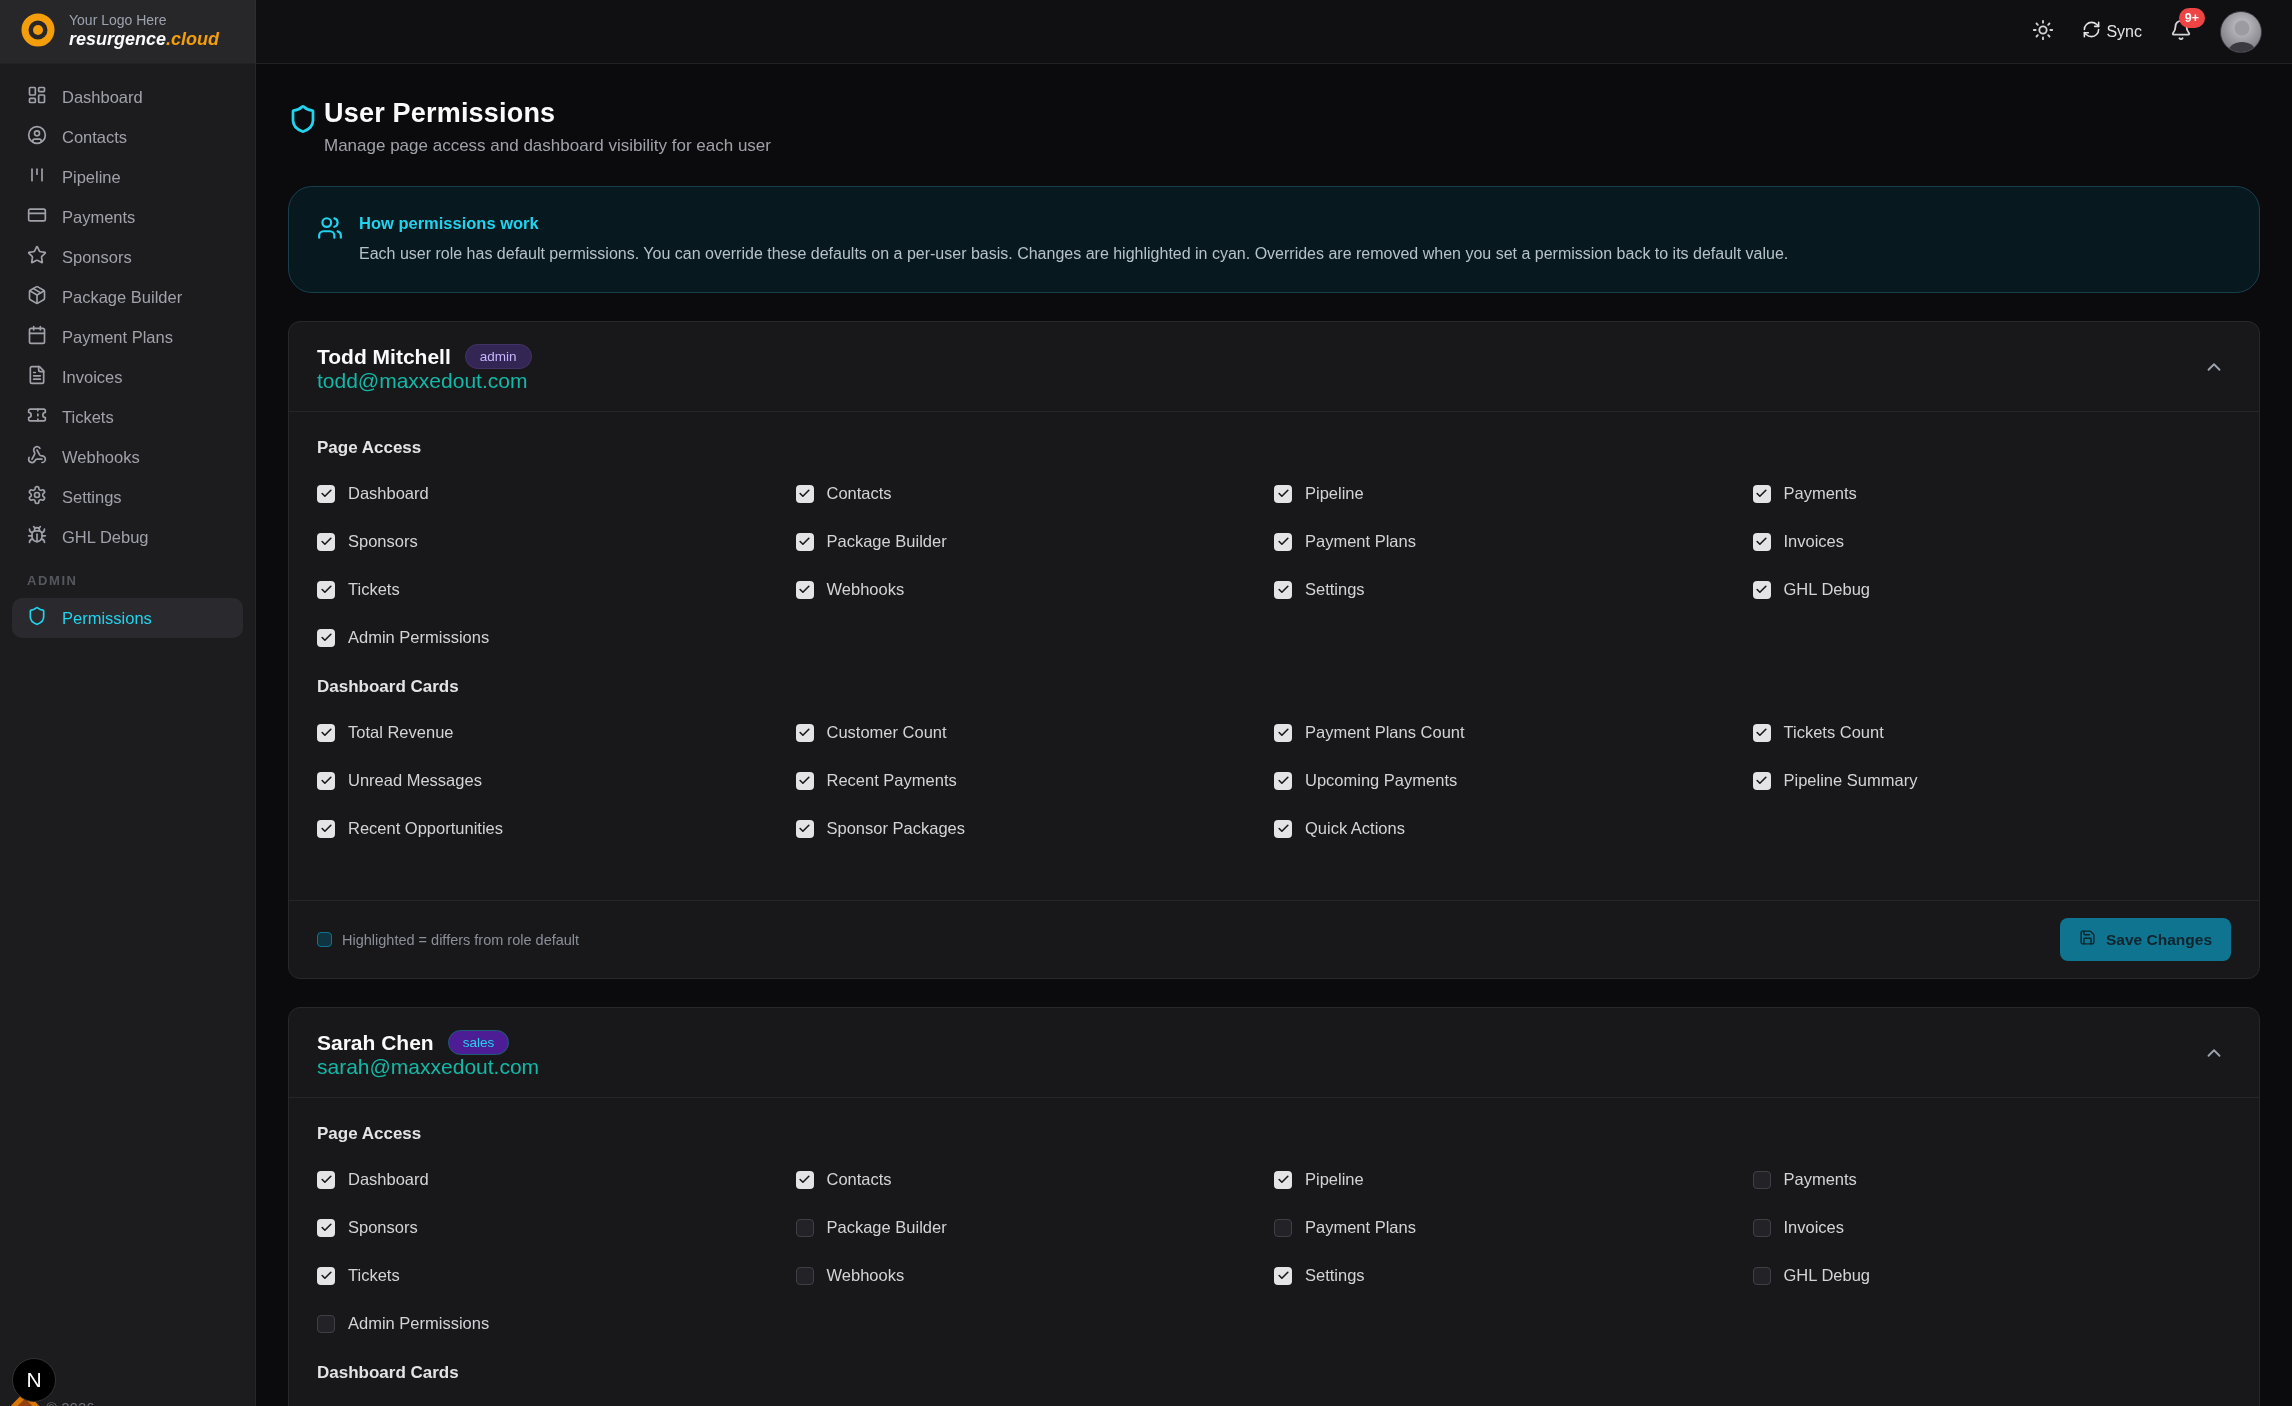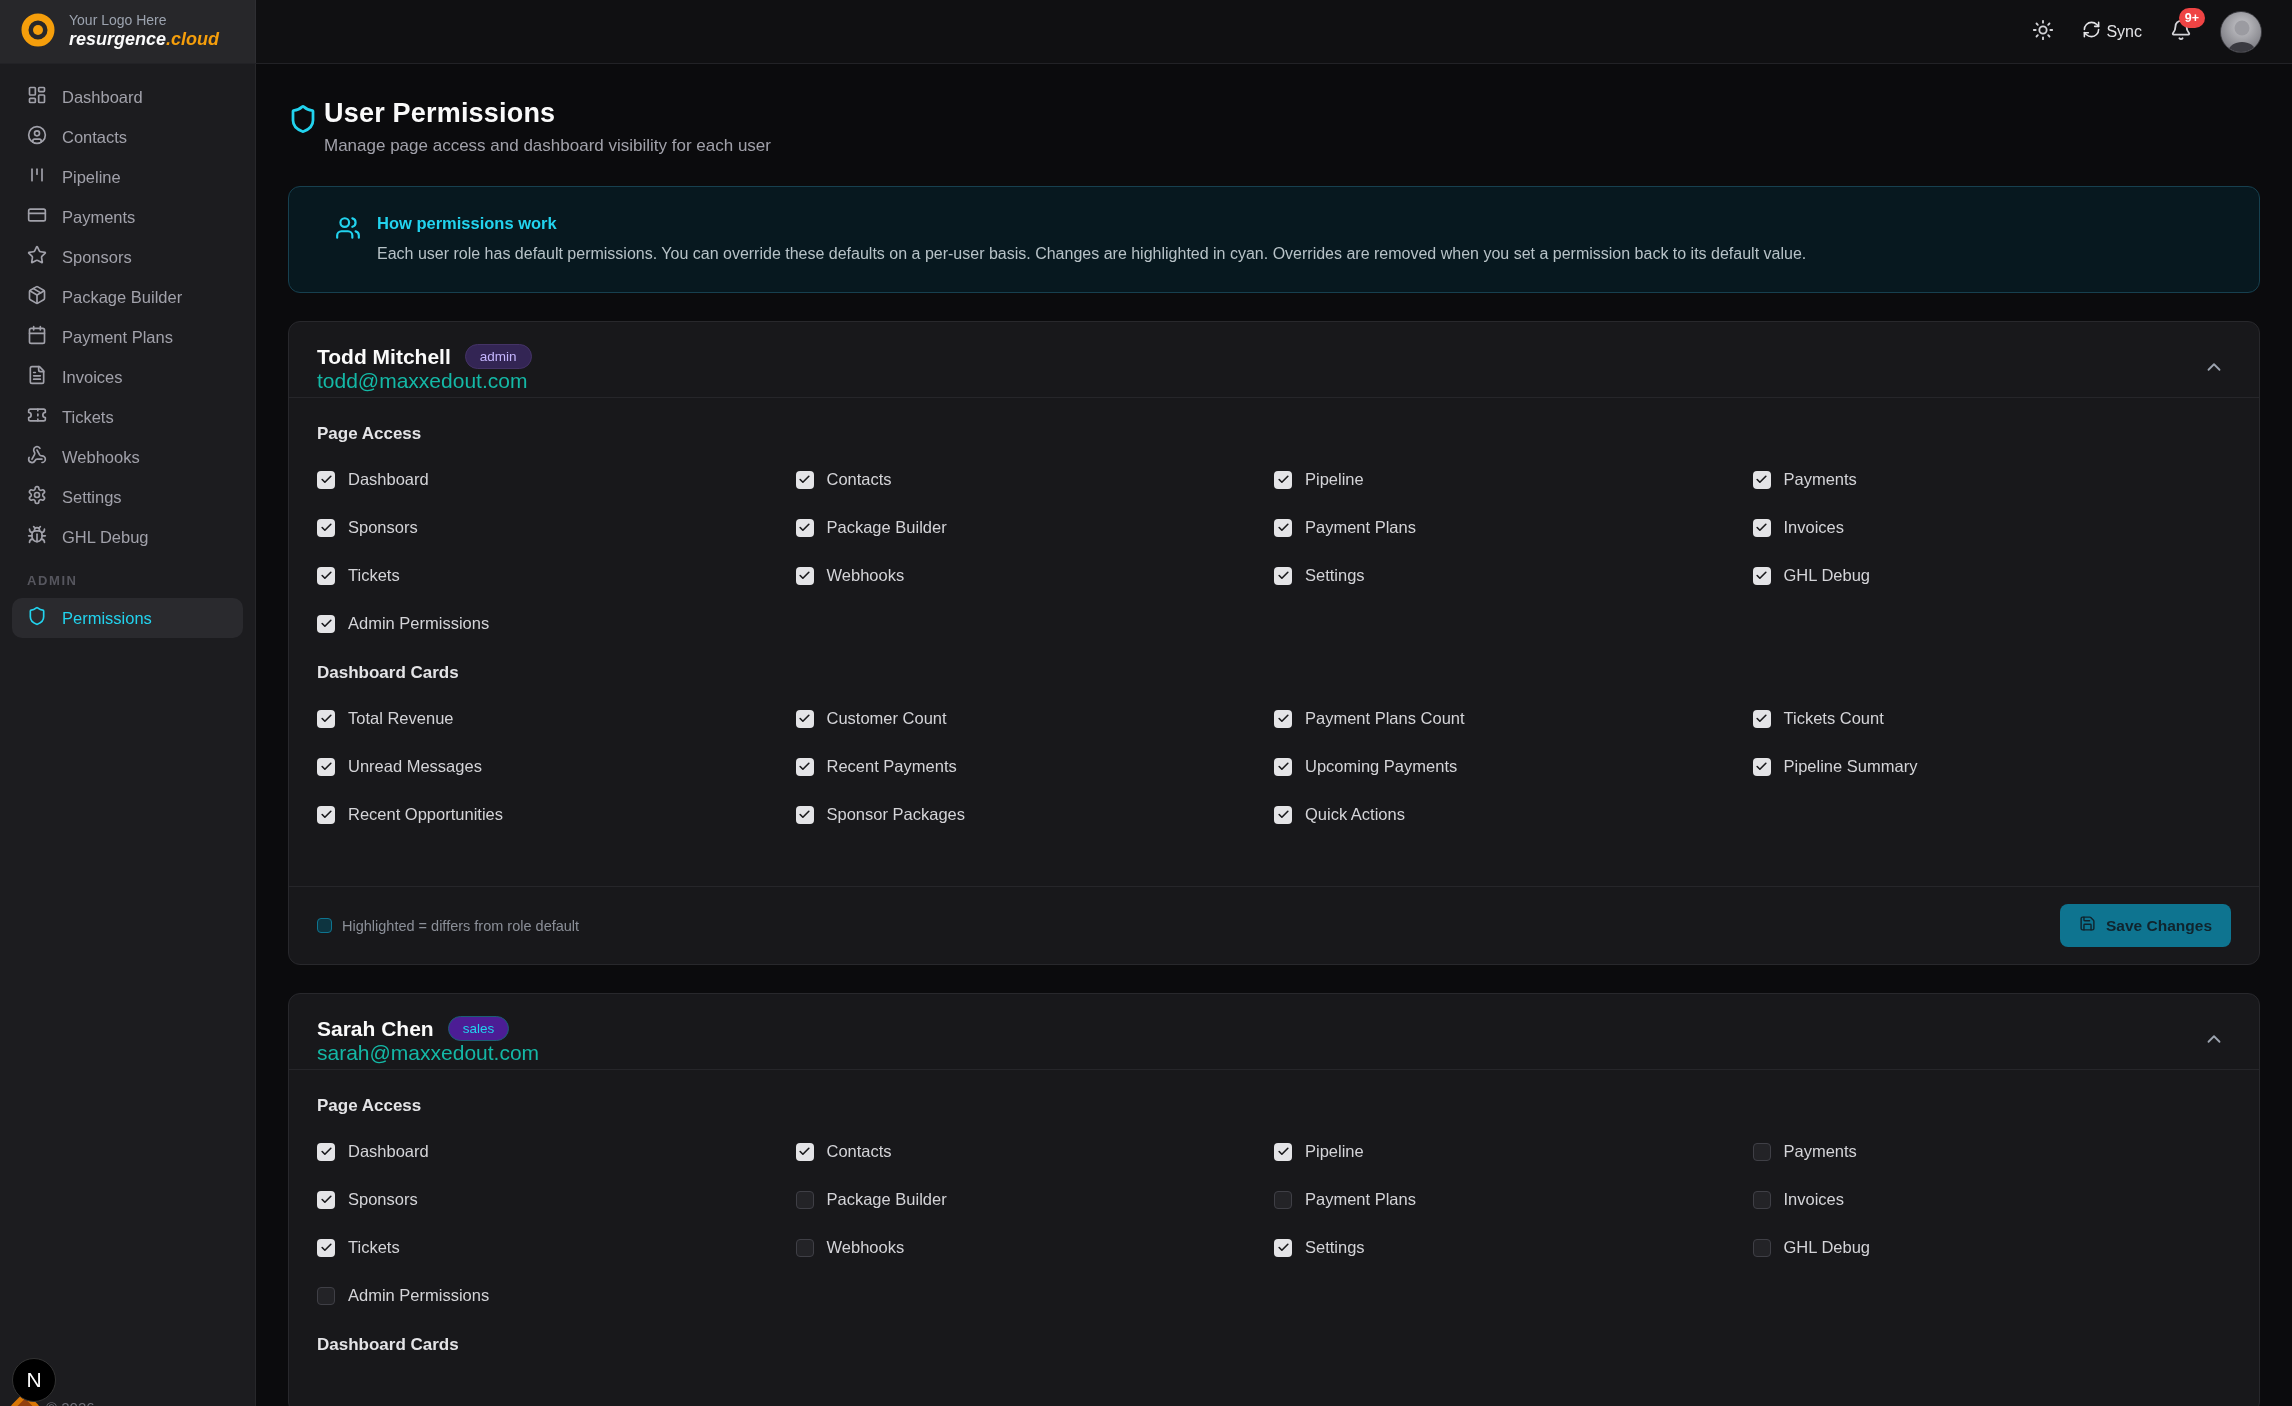--- a/index.html
+++ b/index.html
@@ -69,35 +69,35 @@
   }
 
   
   .main { flex:1; padding:34px 32px; overflow:hidden; background:#0b0b0d; }
   .page-header { display:flex; gap:6px; align-items:flex-start; }
   .page-header .shield { margin-top:4px; color:#22d3ee; }
   .page-title { font-size:27px; font-weight:700; color:#fafafa; letter-spacing:.2px; }
   .page-subtitle { font-size:17px; color:#a1a1aa; margin-top:7px; }
 
   .info-box {
-    margin-top:30px; background:#07181f; border:1px solid #17404f; border-radius:12px;
-    padding:27px 46px; display:flex; gap:16px; align-items:flex-start;
+    margin-top:30px; background:#07181f; border:1px solid #17404f; border-radius:24px;
+    padding:27px 28px; display:flex; gap:16px; align-items:flex-start;
   }
   .info-box .ib-icon { color:#22d3ee; margin-top:1px; }
   .ib-title { color:#22d3ee; font-size:16.5px; font-weight:700; }
   .ib-body { color:#b7c2c7; font-size:16px; margin-top:9px; line-height:1.45; }
 
   
   .user-card {
     margin-top:28px; background:#18181b; border:1px solid #28282c; border-radius:12px;
     overflow:hidden;
   }
   .uc-header {
     display:flex; align-items:center; justify-content:space-between;
-    padding:22px 28px 4px 28px; border-bottom:1px solid #26262a; cursor:pointer;
+    padding:22px 28px 18px 28px; border-bottom:1px solid #26262a; cursor:pointer;
   }
   .uc-name-row { display:flex; align-items:center; gap:14px; }
   .uc-name { font-size:21px; font-weight:700; color:#fafafa; }
   .role-badge { font-size:13.5px; padding:4px 14px; border-radius:999px; font-weight:500; }
   .role-badge.admin { background:#332554; color:#c4b5fd; border:1px solid #443366; }
   .role-badge.sales { background:#4c1d95; color:#22d3ee; border:1px solid #1b5e73; }
   .uc-email { font-size:21px; color:#14b8a6; margin-top:0; }
   .chev-btn { background:none; border:none; color:#9ca3af; cursor:pointer; padding:6px; }
 
   .uc-body { padding:26px 28px 32px 28px; }

